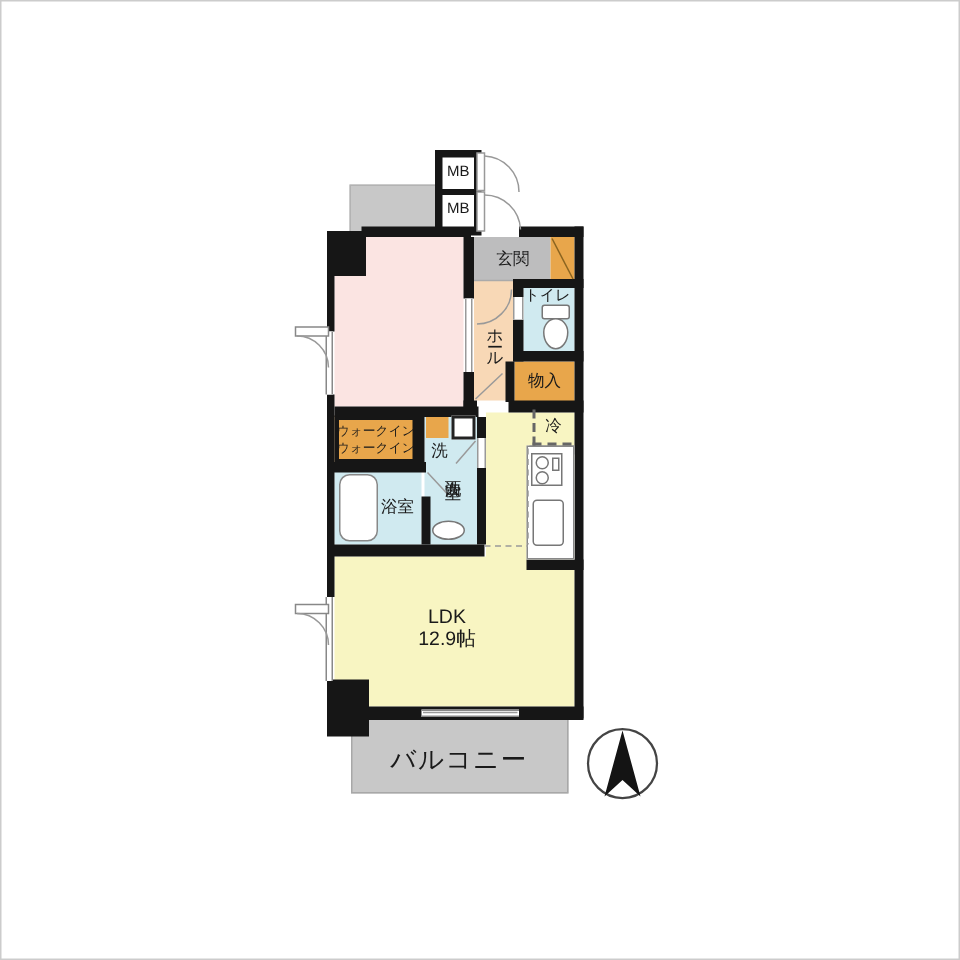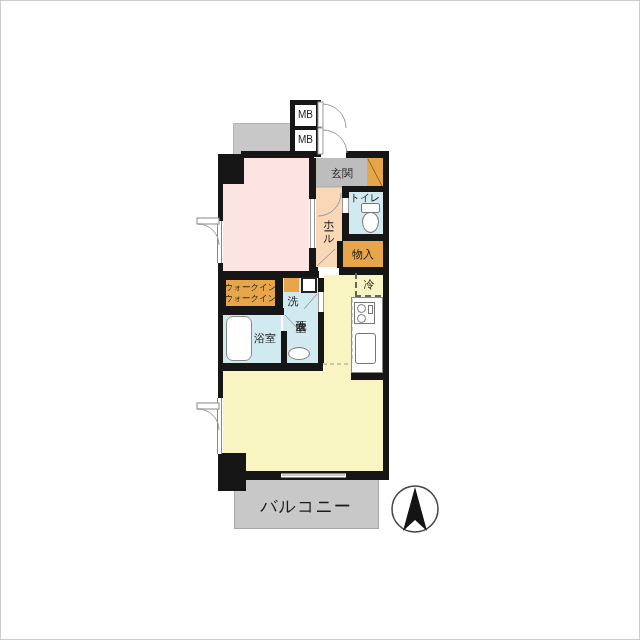--- a/index.html
+++ b/index.html
@@ -82,20 +82,24 @@
   <div class="icon" style="left:361px;top:211px;width:17px;height:21px;border:1px solid #777;border-radius:50% 50% 50% 50%/45% 45% 55% 55%;"></div>
   <div class="icon" style="left:287px;top:346px;width:22px;height:13px;border:1px solid #777;border-radius:50%;"></div>
   <div class="icon" style="left:350px;top:296px;width:32px;height:76px;border:1px solid #888;"></div>
   <div class="icon" style="left:353px;top:301px;width:21px;height:22px;border:1px solid #777;"></div>
   <div class="icon" style="left:356px;top:303px;width:9px;height:9px;border:1px solid #777;border-radius:50%;"></div>
   <div class="icon" style="left:356px;top:313px;width:9px;height:9px;border:1px solid #777;border-radius:50%;"></div>
   <div class="icon" style="left:367px;top:304px;width:5px;height:9px;border:1px solid #777;"></div>
   <div class="icon" style="left:354px;top:332px;width:21px;height:31px;border:1px solid #777;border-radius:3px;"></div>
   <div class="abs z3" style="left:354px;top:272px;width:26px;height:24px;border-left:2px dashed #666;border-bottom:2px dashed #666;"></div>
 
+  <div class="lbl" style="left:257px;top:403px;width:80px;font-size:13px;">
+    <div>LDK</div>
+    <div>12.9帖</div>
+  </div>
   <div class="lbl" style="left:320px;top:166px;width:42px;font-size:11px;">玄関</div>
   <div class="lbl-v" style="left:320px;top:211px;font-size:11px;">ホール</div>
   <div class="lbl" style="left:347px;top:191px;width:34px;font-size:10px;">トイレ</div>
   <div class="lbl" style="left:343px;top:247px;width:38px;font-size:11px;">物入</div>
   <div class="lbl" style="left:223px;top:281px;width:53px;font-size:8.5px;line-height:1.25;">
     <div>ウォークイン</div>
     <div>ウォークイン</div>
   </div>
   <div class="lbl" style="left:283px;top:294px;width:18px;font-size:11px;">洗</div>
   <div class="lbl-v" style="left:292px;top:310px;font-size:11px;">洗面室</div>

